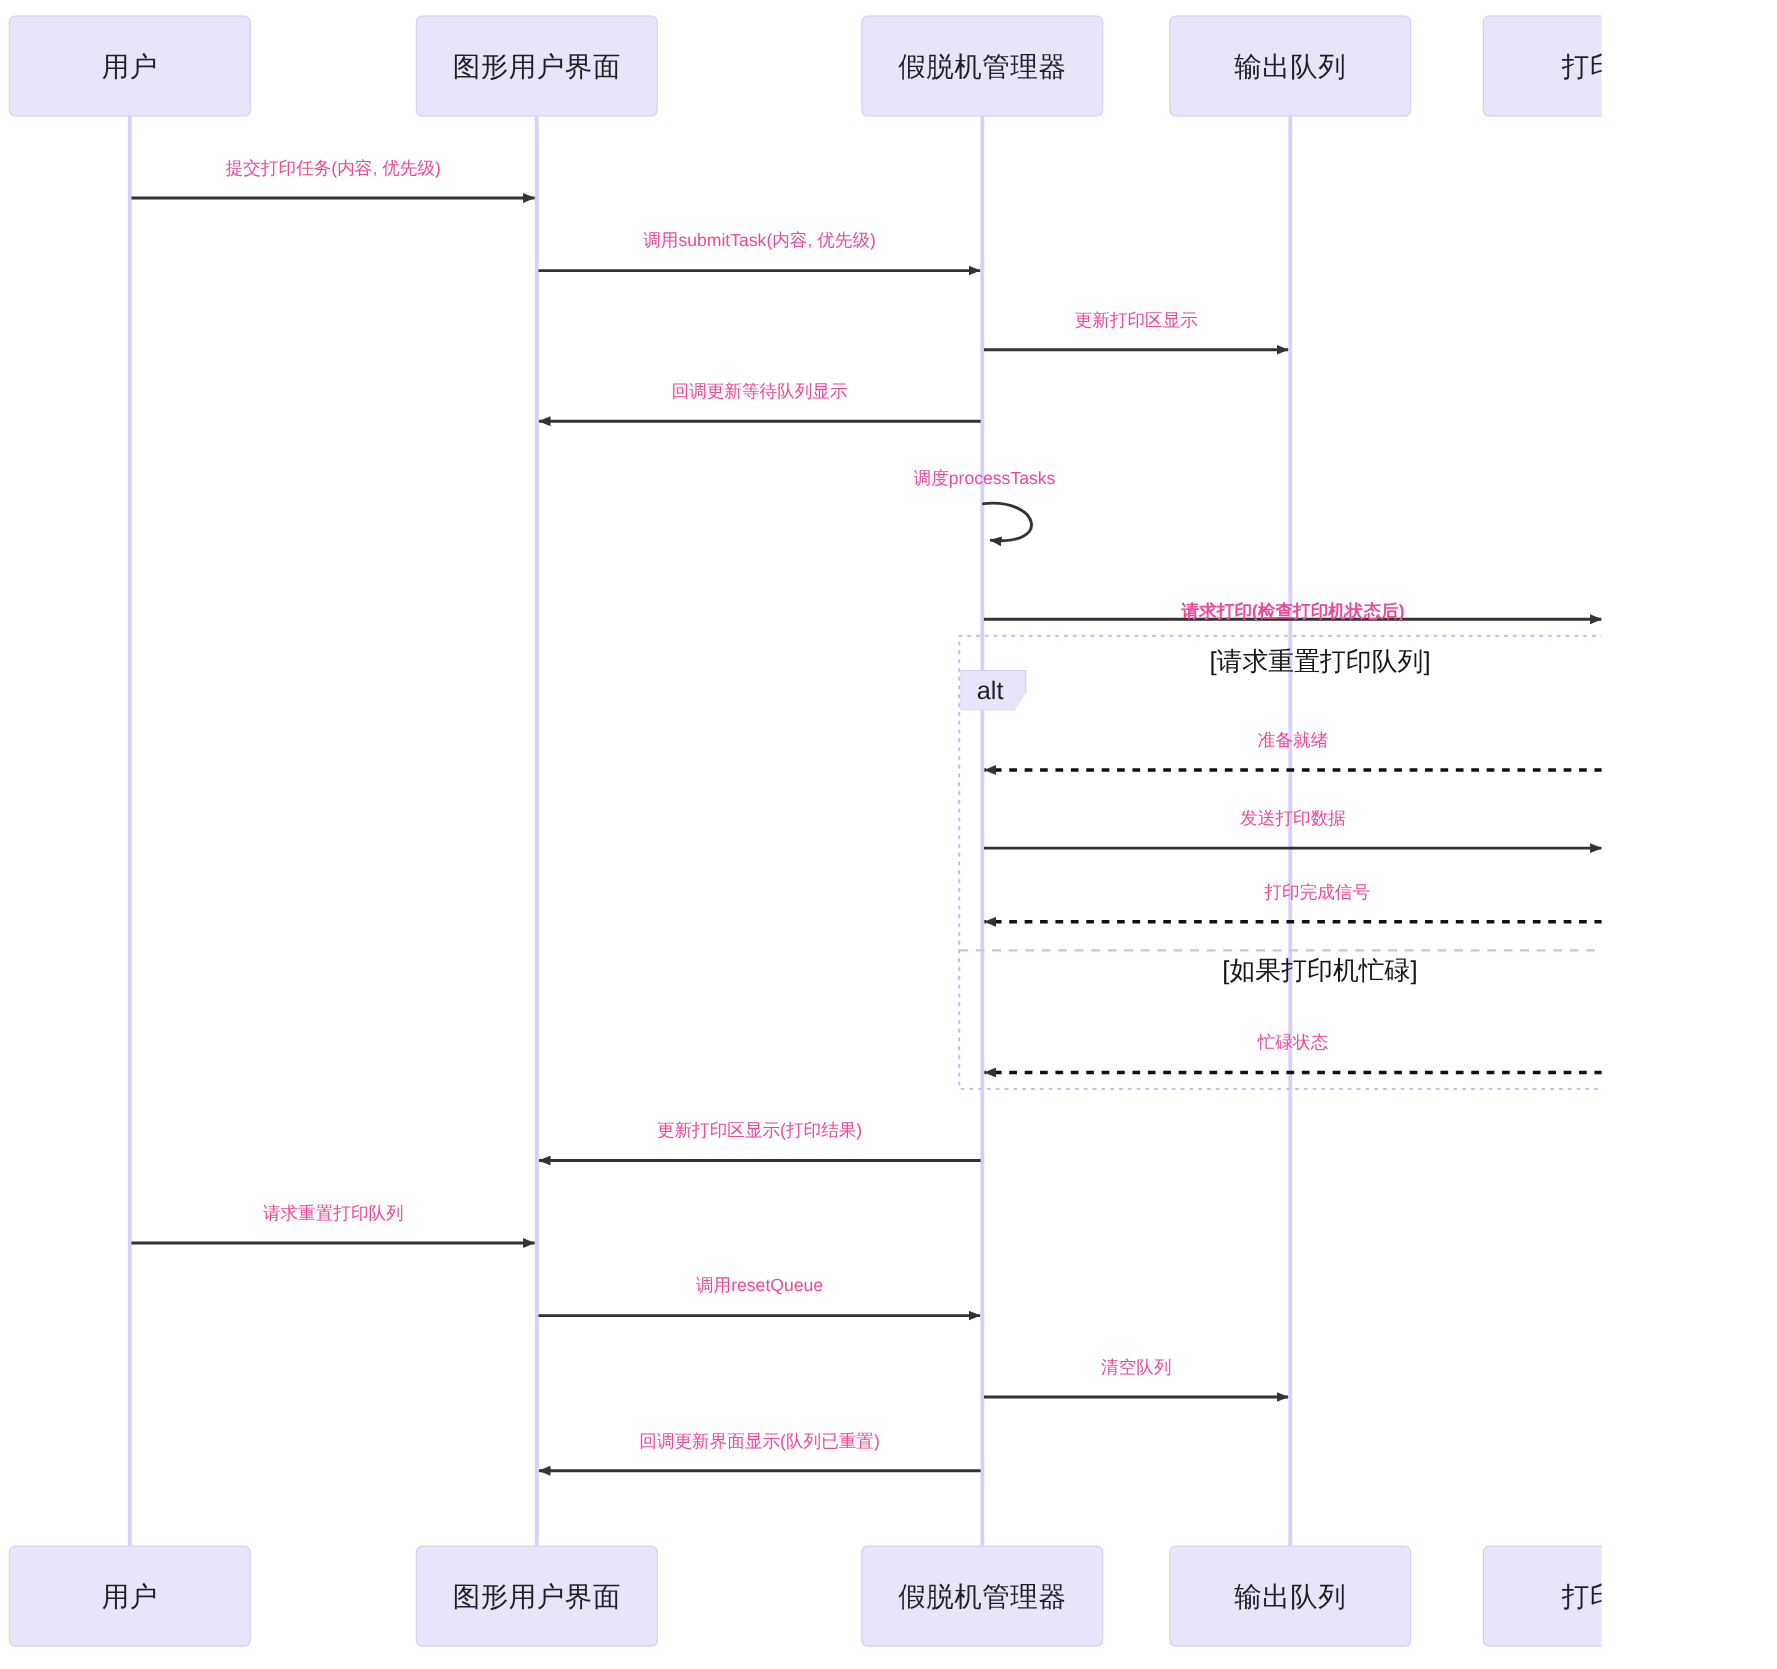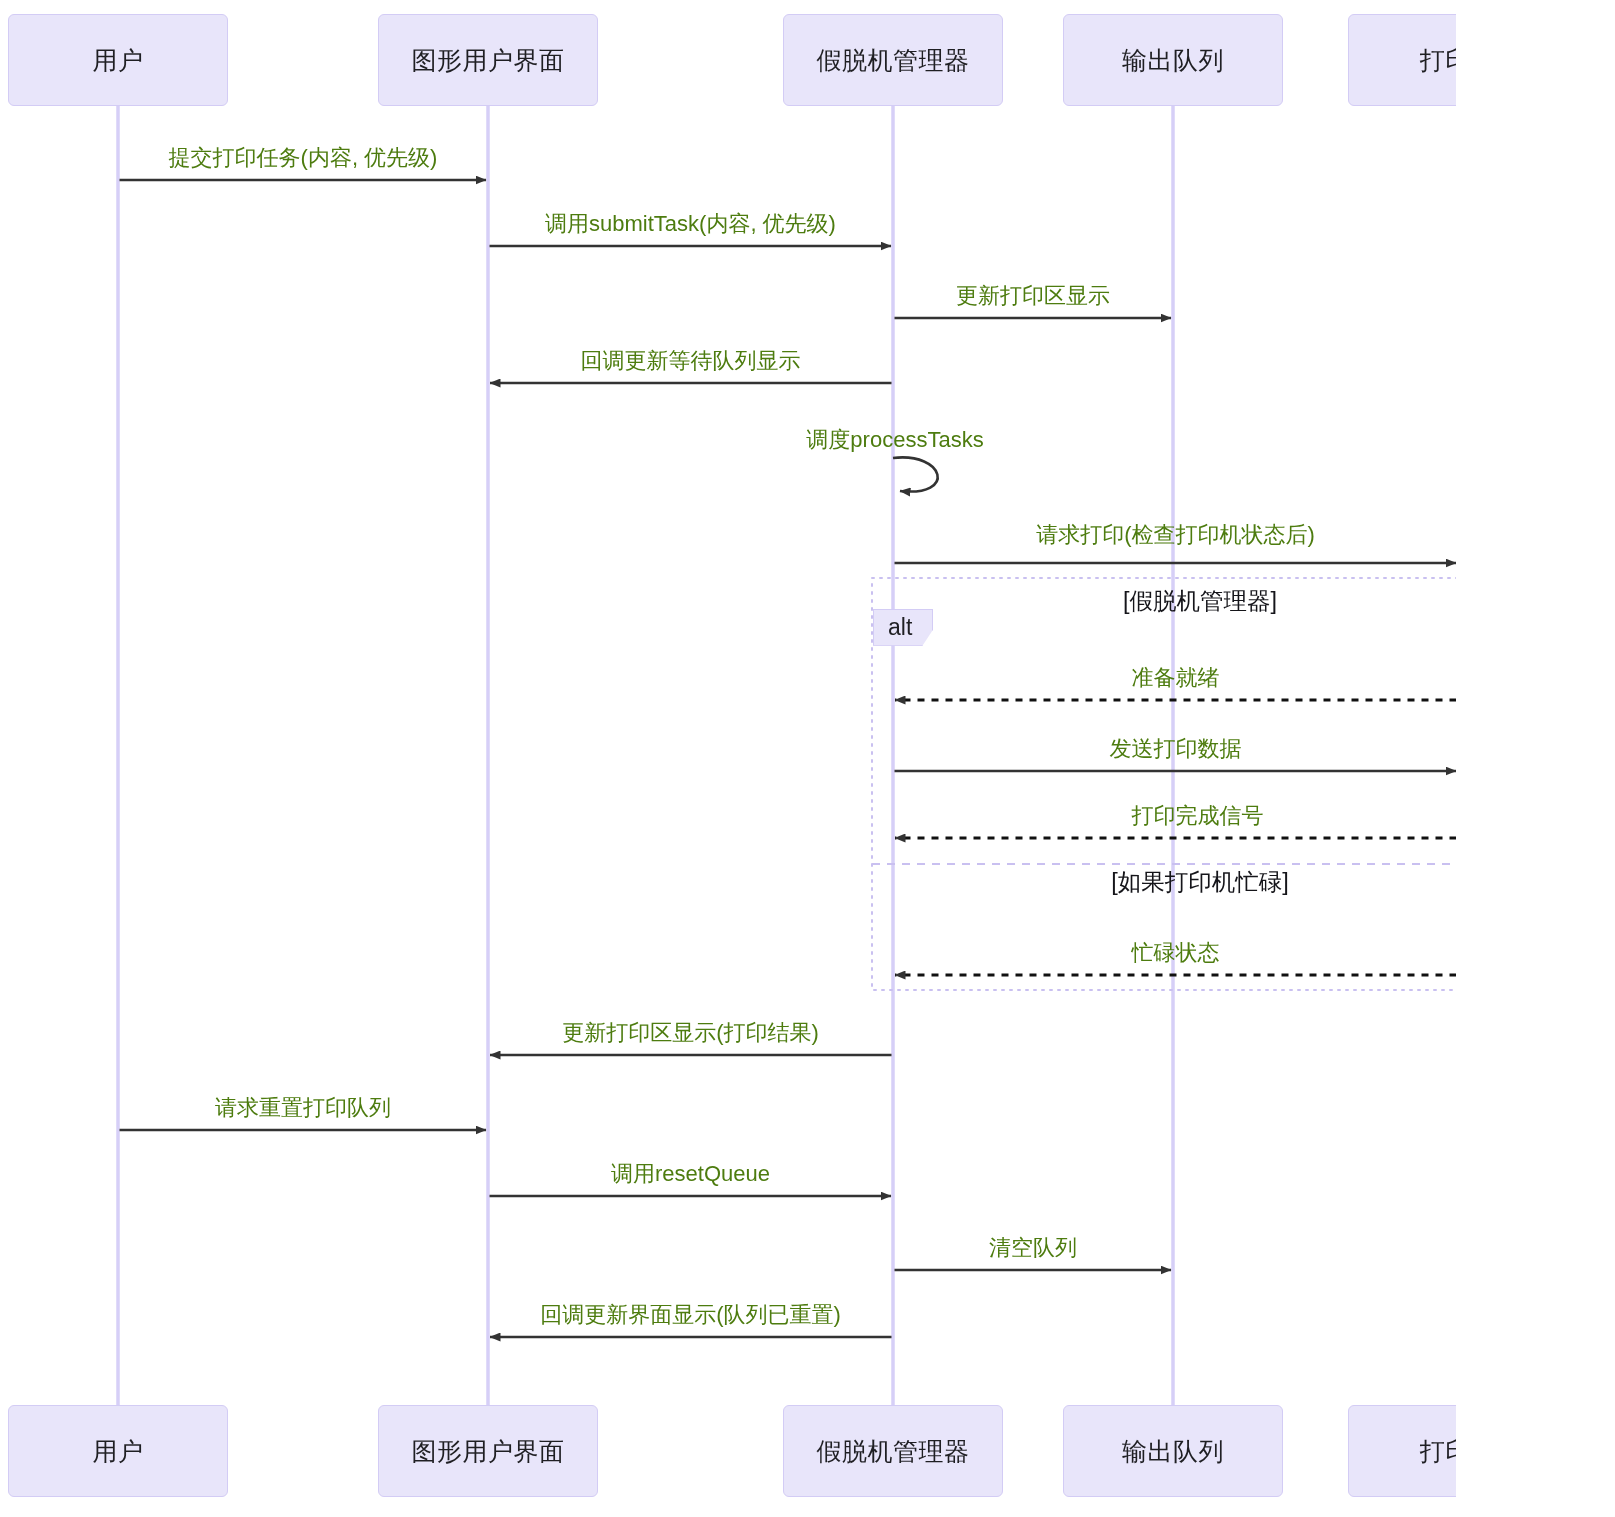--- a/index.html
+++ b/index.html
@@ -14,22 +14,22 @@
     border-radius:6px;
     display:flex;align-items:center;justify-content:center;
     color:#1f1f23;
     font-size:25px;
     letter-spacing:.5px;
   }
   .msg-label{
     position:absolute;
     transform:translateX(-50%);
     white-space:nowrap;
-    font-size:22px;
-    color:#4d7c0f;
+    font-size:16px;
+    color:#ec4899;
     text-align:center;
   }
   .alt-title{
     position:absolute;
     transform:translateX(-50%);
     white-space:nowrap;
     font-size:23.5px;
     color:#15151a;
     font-weight:400;
   }
@@ -122,30 +122,30 @@
       <div class="actor-box" style="left: 1348px; top: 1405px; width: 220px; height: 92px; background: rgb(232, 229, 250); border-color: rgb(211, 204, 245);">
         <span>打印机</span>
       </div>
     </div>
   <div id="labels">
       <div class="msg-label" style="left: 303px; top: 143px;">提交打印任务(内容, 优先级)</div>
       <div class="msg-label" style="left: 690.5px; top: 209px;">调用submitTask(内容, 优先级)</div>
       <div class="msg-label" style="left: 1033px; top: 281px;">更新打印区显示</div>
       <div class="msg-label" style="left: 690.5px; top: 346px;">回调更新等待队列显示</div>
       <div class="msg-label" style="left: 895px; top: 425px;">调度processTasks</div>
-      <div class="msg-label" style="left: 1175.5px; top: 520px;">请求打印(检查打印机状态后)</div>
+      <div class="msg-label" style="left: 1175.5px; top: 546px; font-weight: bold;">请求打印(检查打印机状态后)</div>
       <div class="msg-label" style="left: 1175.5px; top: 663px;">准备就绪</div>
       <div class="msg-label" style="left: 1175.5px; top: 734px;">发送打印数据</div>
       <div class="msg-label" style="left: 1175.5px; top: 801px; margin-left: 22px;">打印完成信号</div>
       <div class="msg-label" style="left: 1175.5px; top: 938px;">忙碌状态</div>
       <div class="msg-label" style="left: 690.5px; top: 1018px;">更新打印区显示(打印结果)</div>
       <div class="msg-label" style="left: 303px; top: 1093px;">请求重置打印队列</div>
       <div class="msg-label" style="left: 690.5px; top: 1159px;">调用resetQueue</div>
       <div class="msg-label" style="left: 1033px; top: 1233px;">清空队列</div>
       <div class="msg-label" style="left: 690.5px; top: 1300px;">回调更新界面显示(队列已重置)</div>
     </div>
   <div id="fragment-labels">
-      <div class="alt-title" style="left: 1200px; top: 585px;">[假脱机管理器]</div>
+      <div class="alt-title" style="left: 1200px; top: 585px;">[请求重置打印队列]</div>
       <div class="alt-title" style="left: 1200px; top: 866px;">[如果打印机忙碌]</div>
       <div class="alt-tab" style="left: 873px; top: 582px; background: rgb(232, 229, 250); border-color: rgb(211, 204, 245); margin-top: 27px;">alt</div>
     </div>
 
 </div>
 
 </body></html>

